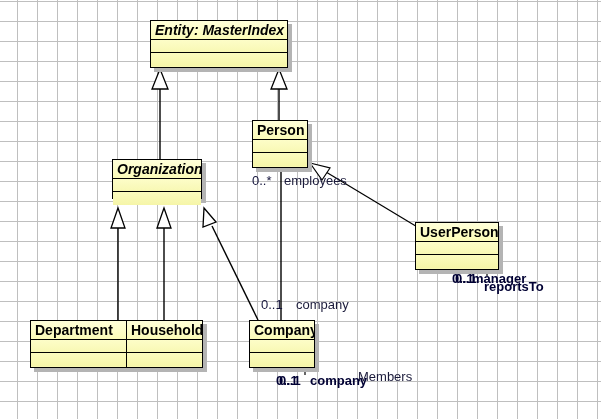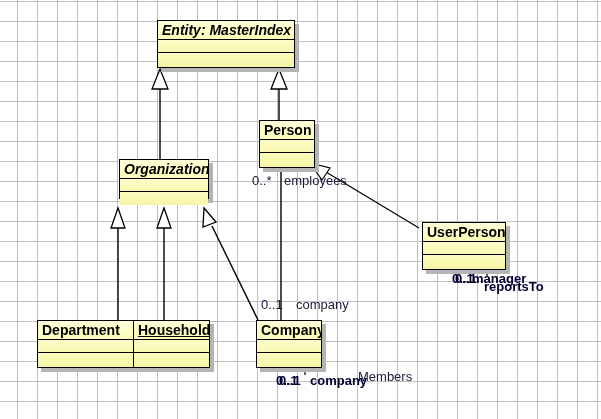--- a/index.html
+++ b/index.html
@@ -22,21 +22,20 @@
     font-family: "Liberation Sans", sans-serif;
   }
   
   .uml-class {
     position: absolute;
     box-sizing: border-box;
     border: 1px solid #000000;
     background: linear-gradient(to bottom, #ffffcc 0%, #fdfdc4 45%, #f7f7b0 100%);
     box-shadow: 4px 4px 0 0 #b4b4b4;
     z-index: 5;
-    margin-left: 7px;
   }
   .uml-name {
     box-sizing: border-box;
     height: 19px;
     line-height: 18px;
     padding: 0 4px;
     font-size: 14px;
     font-weight: bold;
     color: #000000;
     white-space: nowrap;
@@ -150,21 +149,21 @@
     <div class="uml-attrs"></div>
     <div class="uml-ops"></div>
   </div>
 
   <div class="uml-class" style="left:30px; top:320px; width:102px; height:48px;">
     <div class="uml-name">Department</div>
     <div class="uml-attrs"></div>
     <div class="uml-ops"></div>
   </div>
 
-  <div class="uml-class" style="left:126px; top:320px; width:77px; height:48px;text-decoration:underline;">
+  <div class="uml-class" style="left:126px; top:320px; width:77px; height:48px;">
     <div class="uml-name">Household</div>
     <div class="uml-attrs"></div>
     <div class="uml-ops"></div>
   </div>
 
   <div class="uml-class" style="left:249px; top:320px; width:66px; height:48px;">
     <div class="uml-name">Company</div>
     <div class="uml-attrs"></div>
     <div class="uml-ops"></div>
   </div>

